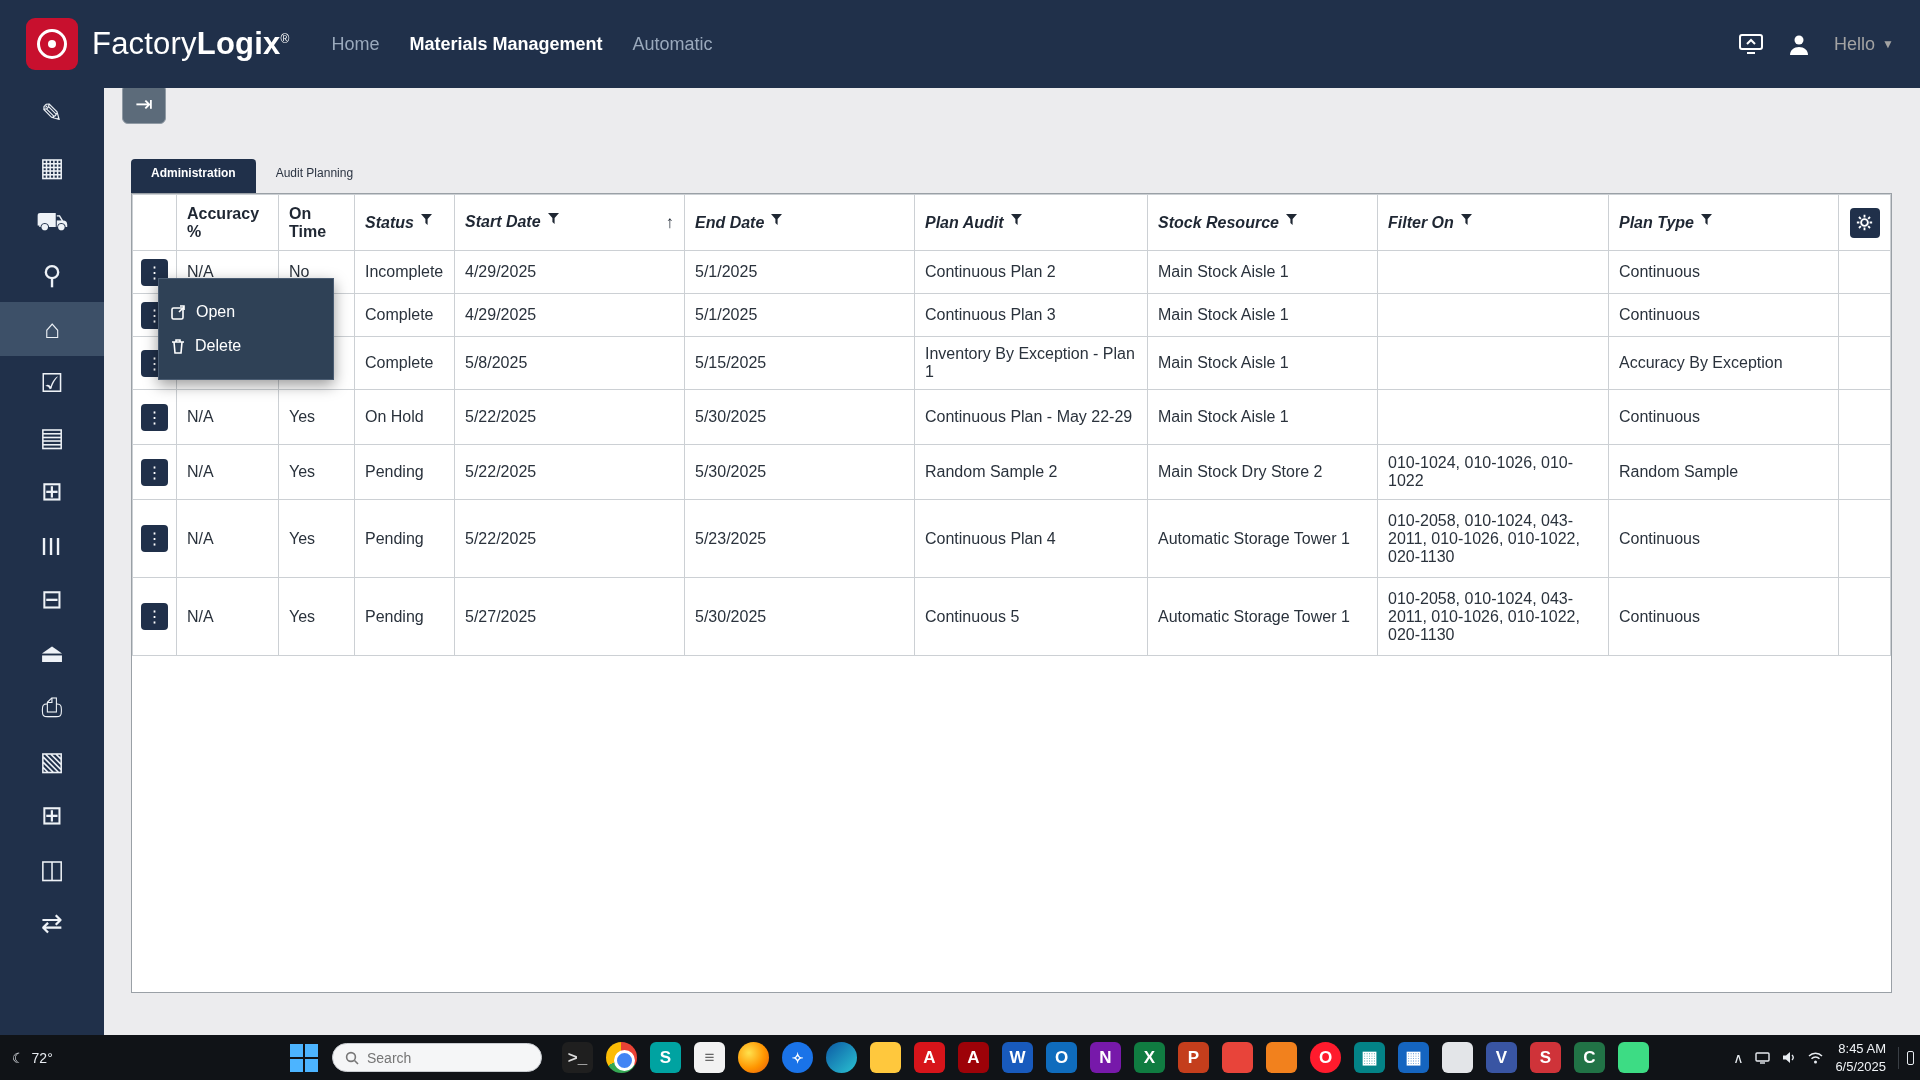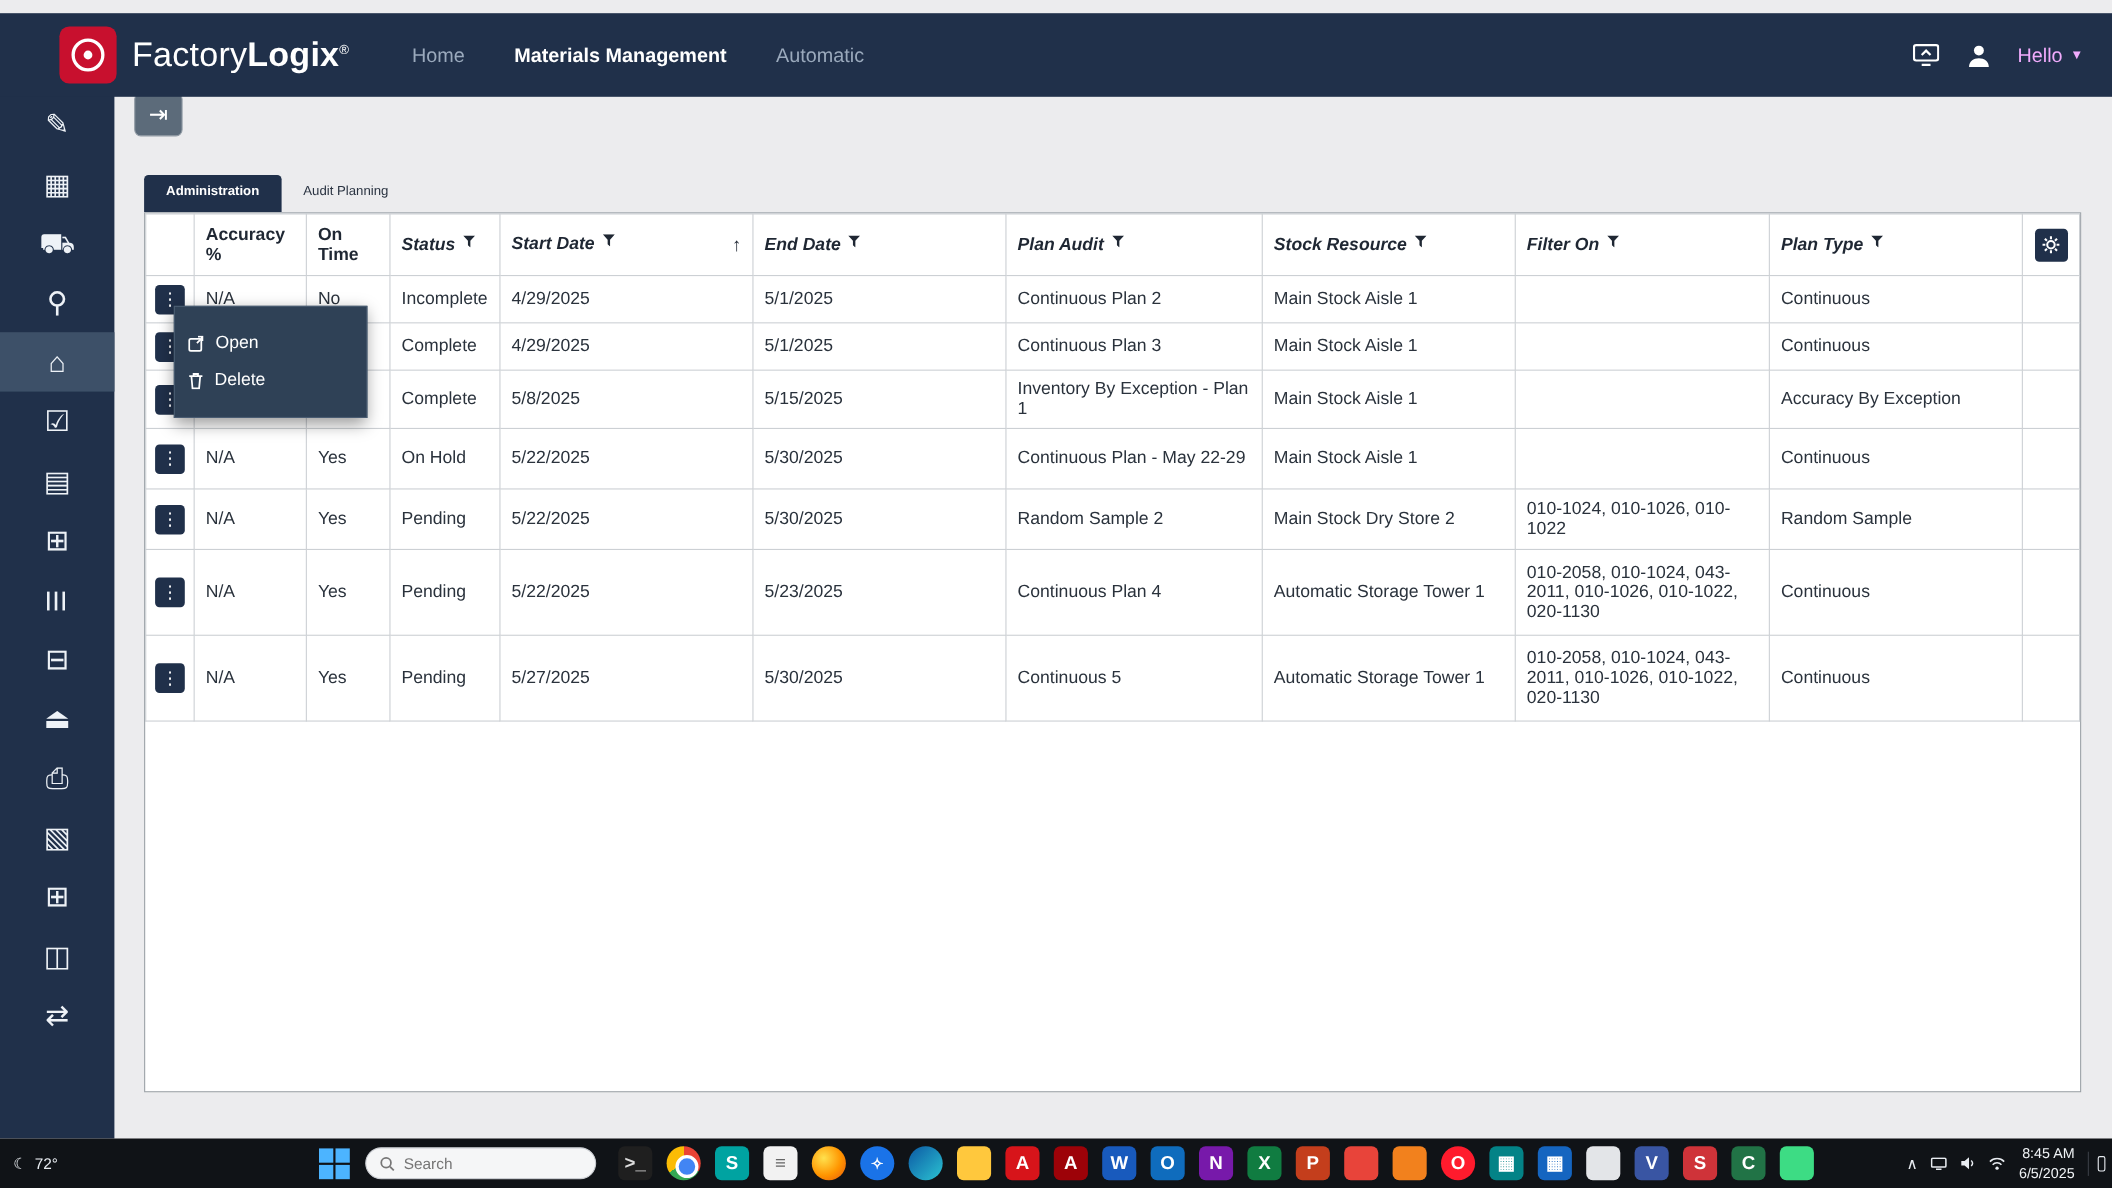--- a/index.html
+++ b/index.html
@@ -1,31 +1,31 @@
 <!DOCTYPE html>
 <html><head>
 <meta charset="utf-8">
 <style>
   * { margin:0; padding:0; box-sizing:border-box; }
   html,body { background:#2a2a2a; }
   body { font-family:"Liberation Sans", sans-serif; }
   .screen { position:relative; width:1920px; height:1080px; background:#ececee; overflow:hidden; }
 
   
-  .topbar { position:absolute; left:0; top:12px; width:1920px; height:76px; background:#20304a; display:flex; align-items:center; z-index:6;padding-left:28px; }
+  .topbar { position:absolute; left:0; top:0; width:1920px; height:88px; background:#20304a; display:flex; align-items:center; z-index:6; }
   .logo-box { width:52px; height:52px; margin-left:26px; background:#c8102e; border-radius:9px; display:flex; align-items:center; justify-content:center; flex:0 0 auto; }
   .logo-emblem { width:30px; height:30px; border:3px solid #fff; border-radius:50%; position:relative; }
   .logo-emblem::after { content:""; position:absolute; left:8px; top:8px; width:8px; height:8px; background:#fff; border-radius:50%; }
   .brand { color:#fff; font-size:31px; margin-left:14px; letter-spacing:.2px; white-space:nowrap; }
   .brand .bold { font-weight:bold; }
   .brand sup { font-size:12px; }
   .topnav { display:flex; gap:30px; margin-left:42px; font-size:18px; }
-  .topnav .nav-item { color:#9aa9bc; cursor:pointer;margin-left:15px; }
+  .topnav .nav-item { color:#9aa9bc; cursor:pointer; }
   .topnav .nav-item.active { color:#fff; font-weight:600; }
-  .topbar-right { margin-left:auto; display:flex; align-items:center; gap:22px; margin-right:26px; color:#f0abfc;text-align:right; }
+  .topbar-right { margin-left:auto; display:flex; align-items:center; gap:22px; margin-right:26px; color:#a3a3a3;text-align:right; }
   .hdr-icon { width:26px; height:26px; display:flex; align-items:center; justify-content:center; }
   .greeting { font-size:18px; display:flex; align-items:center; gap:7px; }
   .caret { font-size:12px; }
 
   
   .sidebar { position:absolute; left:0; top:72px; width:104px; height:963px; background:#20304a; z-index:5; padding-top:14px; }
   .side-item { width:104px; height:54px; display:flex; align-items:center; justify-content:center; cursor:pointer; }
   .side-item.active { background:#3d5068; }
   .side-glyph { color:#eef2f7; font-size:26px; line-height:1; }
   .side-glyph.small { font-size:18px; font-weight:bold; letter-spacing:2px; }

